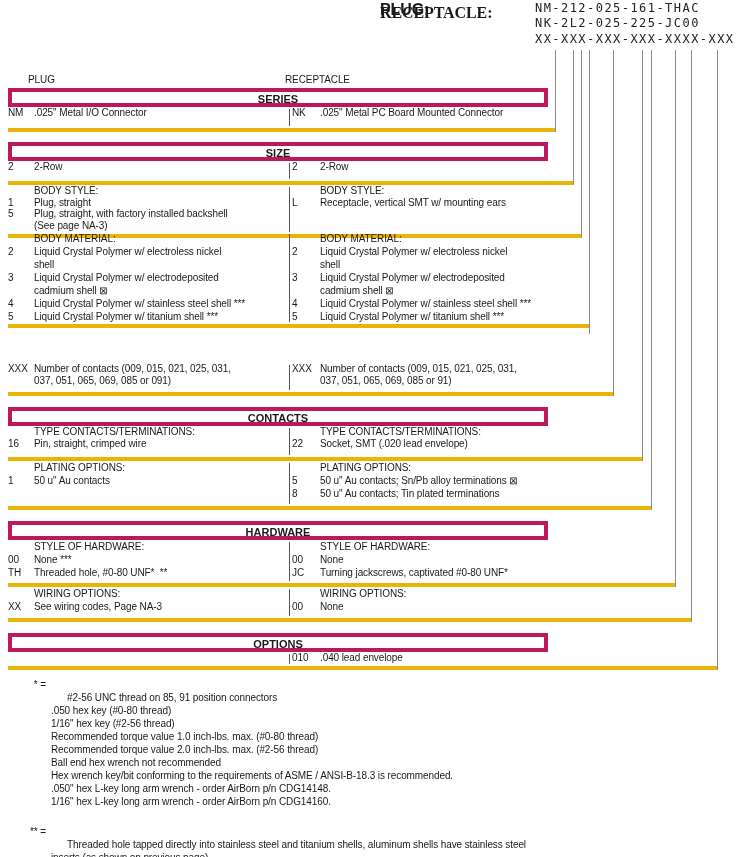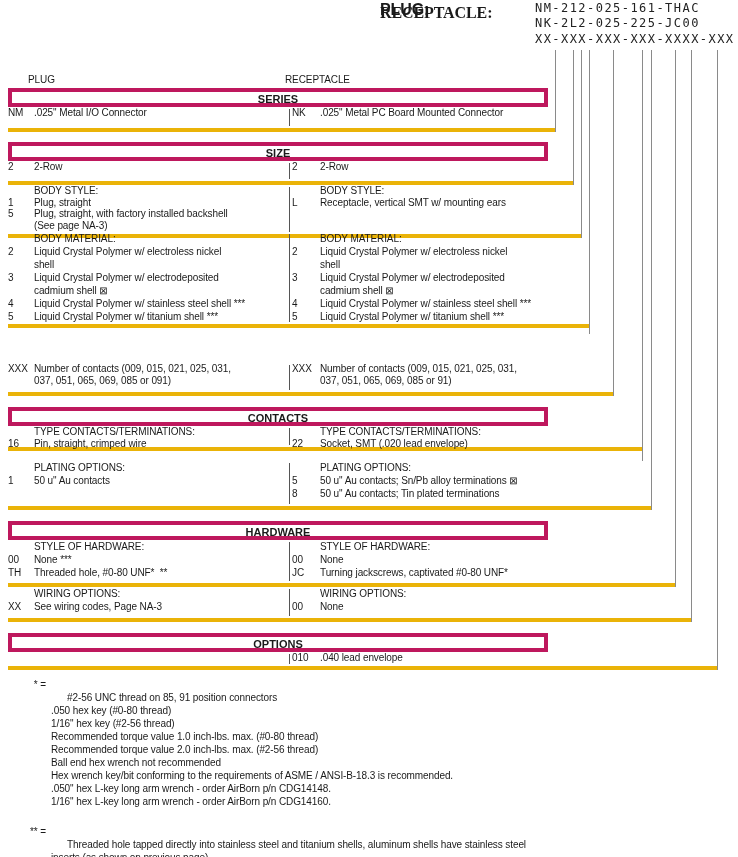--- a/index.html
+++ b/index.html
@@ -172,21 +172,21 @@
     <div class="col-r">
       <div class="row">
         <span class="code">XXX</span>
         <span class="desc">Number of contacts (009, 015, 021, 025, 031,
 037, 051, 065, 069, 085 or 91)</span>
       </div>
     </div>
   </div>
 
   <div class="hbox" style="top:407px;">CONTACTS</div>
-  <div class="group pt5" style="top:426px;height:25px;width:634px;">
+  <div class="group pt5" style="top:426px;height:35px;width:634px;">
     <div class="divider"></div>
     <div class="col-l">
       <div class="sub">TYPE CONTACTS/TERMINATIONS:</div>
       <div class="row">
         <span class="code">16</span>
         <span class="desc">Pin, straight, crimped wire</span>
       </div>
     </div>
     <div class="col-r">
       <div class="sub">TYPE CONTACTS/TERMINATIONS:</div>

